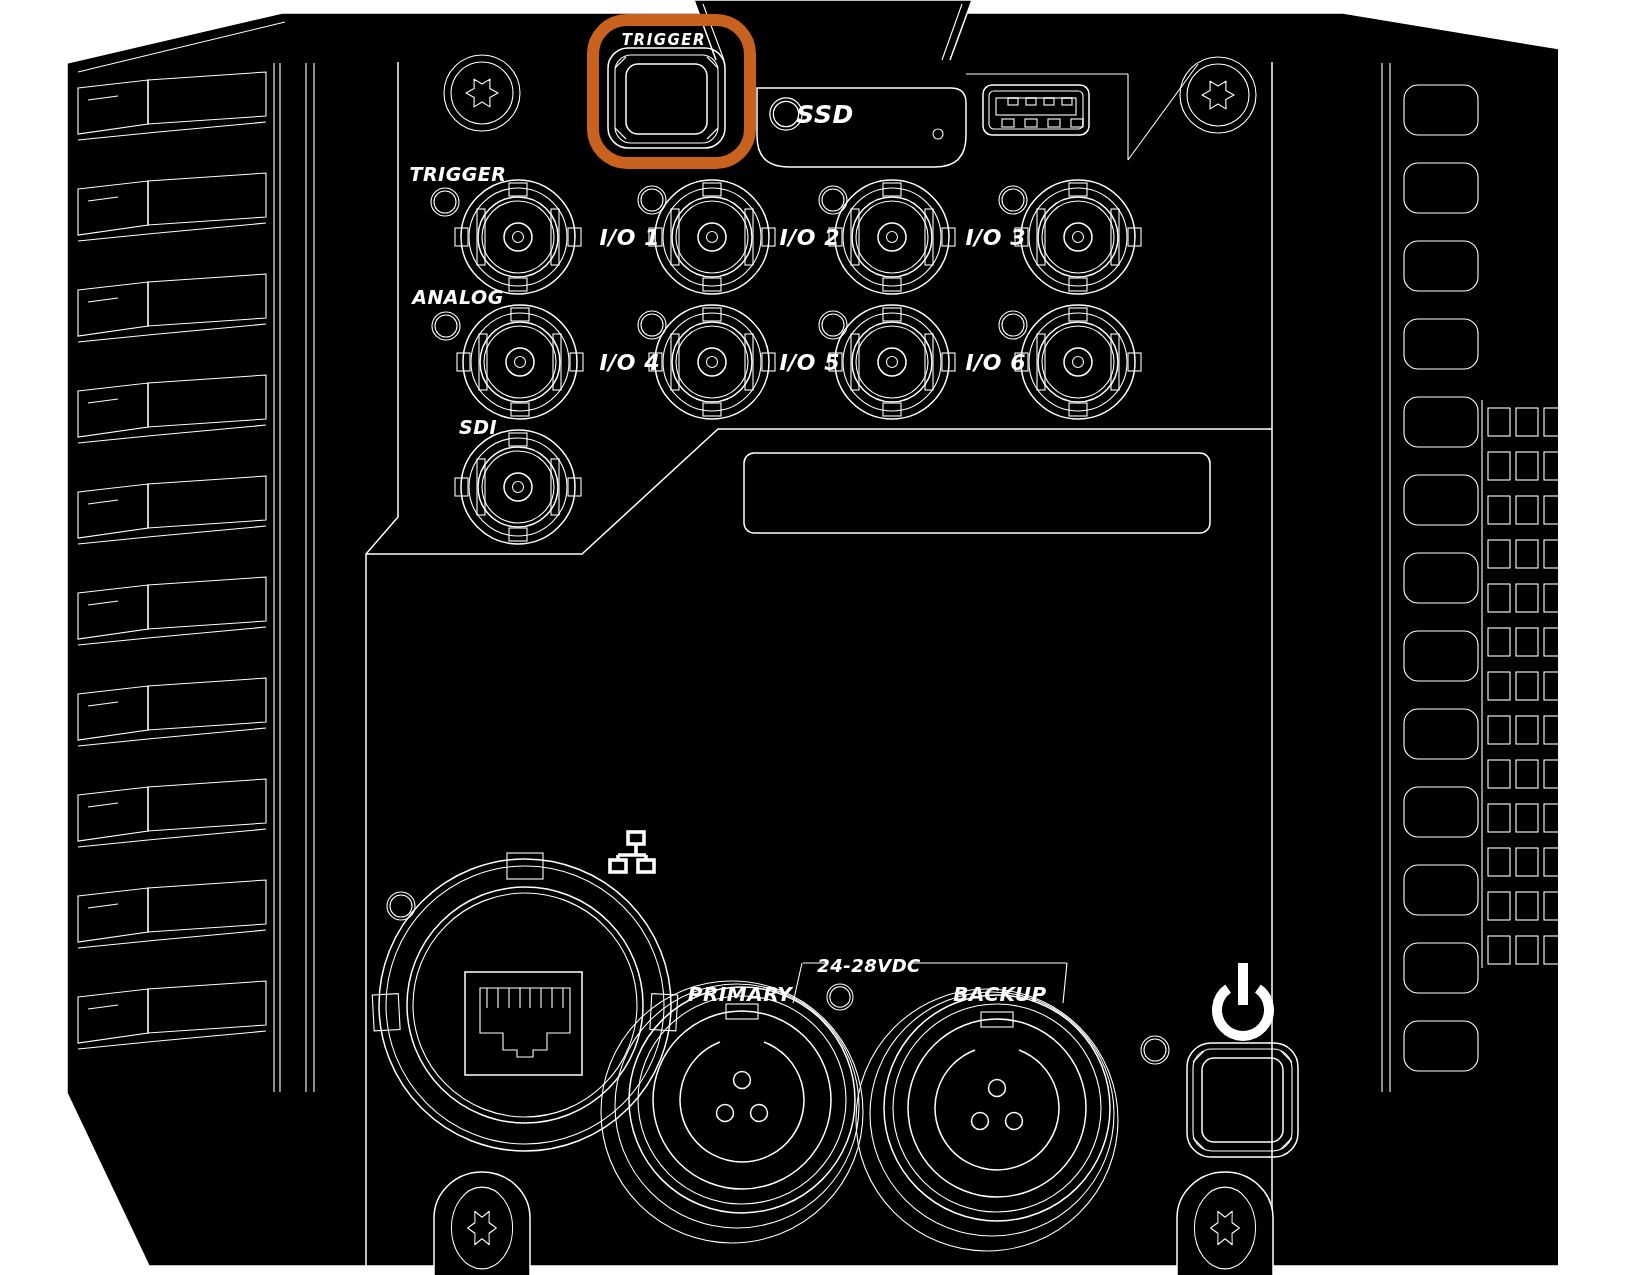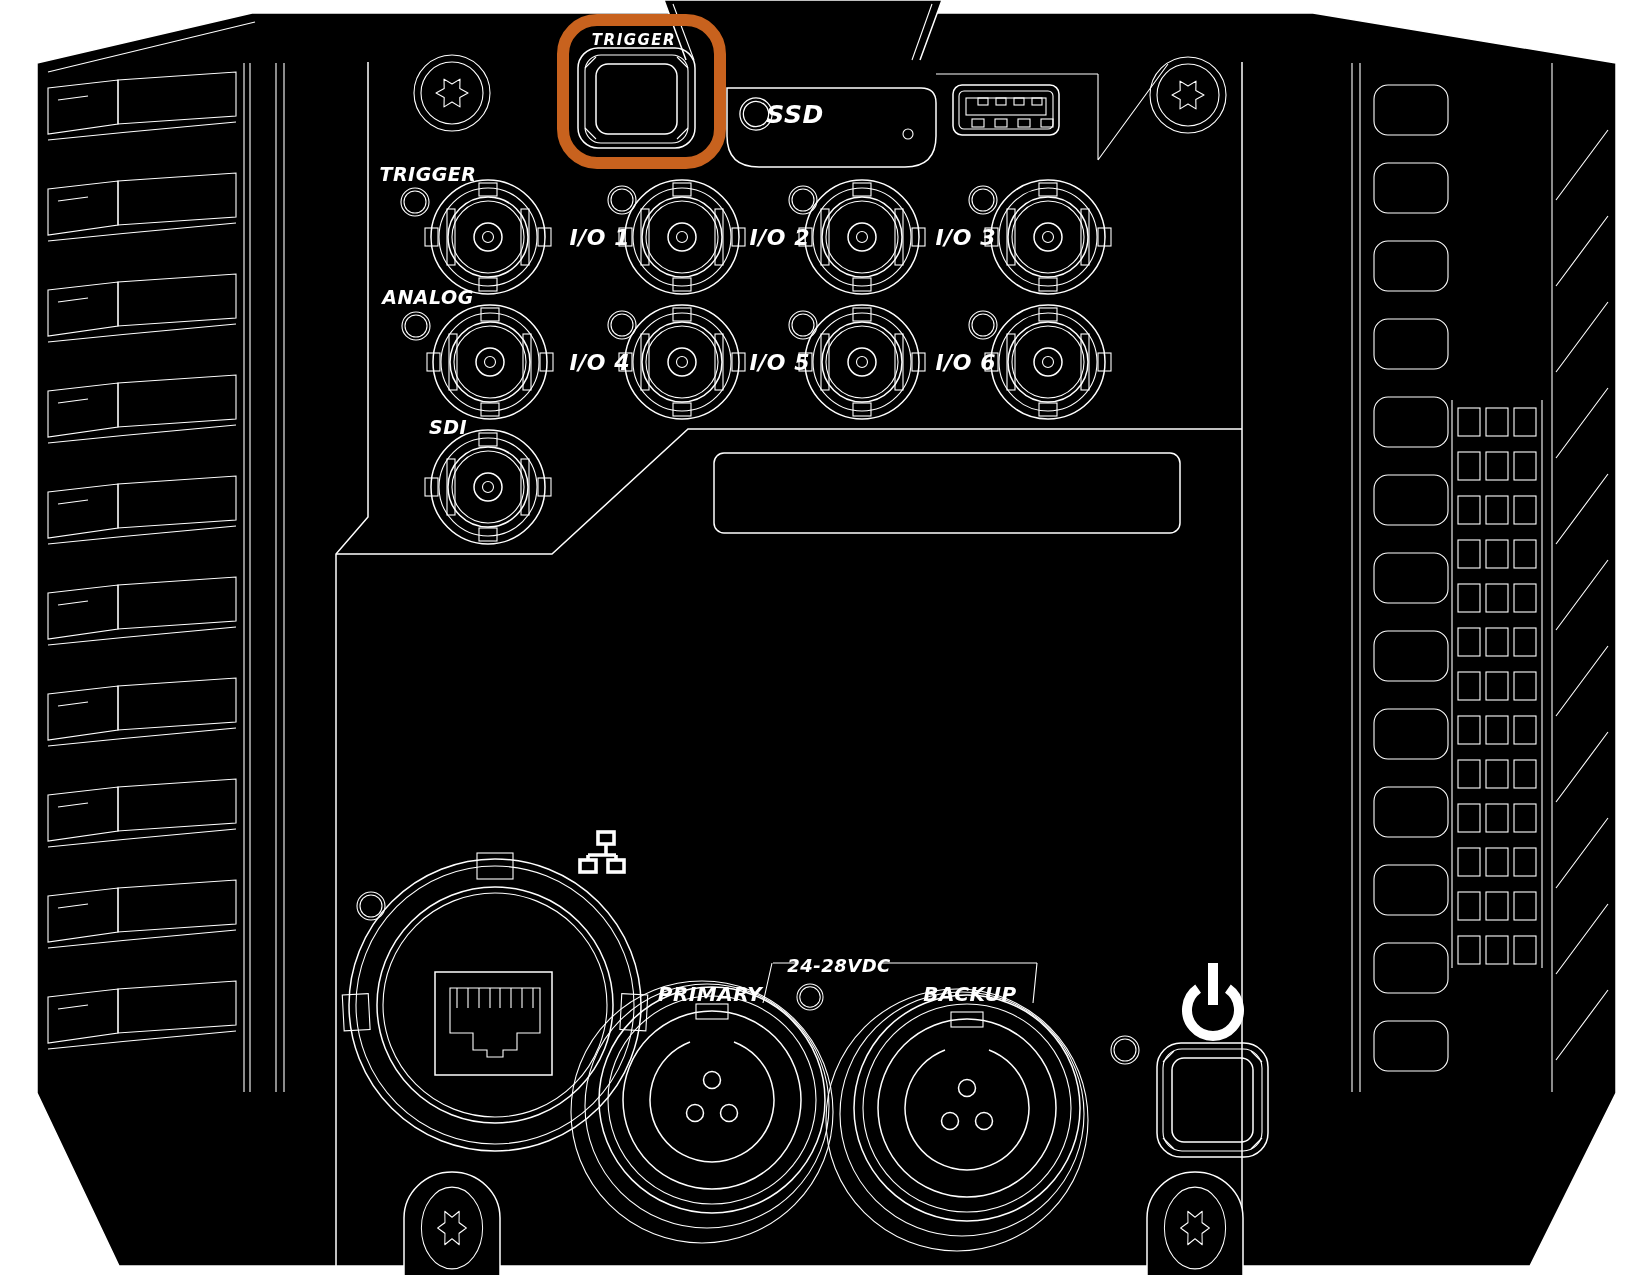--- a/index.html
+++ b/index.html
@@ -1,19 +1,19 @@
 <!DOCTYPE html>
 <html style="--background: #ffffff; --body: #000000; --line: #ffffff; --highlight: #c8621e;"><head>
 <meta charset="utf-8">
 <style>
   :root{
     --background:#ffffff; --body:#000000; --line:#ffffff; --highlight:#c8621e;
   }
   html,body{margin:0;padding:0;background:var(--background);}
-  .stage{width:1650px;height:1275px;position:relative;background:var(--background);overflow:hidden;}
+  .stage{width:1528px;height:1275px;position:relative;background:var(--background);overflow:hidden;margin-left:30px;}
   svg{display:block;}
   .ln{stroke:var(--line);fill:none;stroke-width:1.5;}
   .ln-thin{stroke:var(--line);fill:none;stroke-width:1.1;}
   .fillb{fill:var(--body);}
   .fillw{fill:var(--line);}
   .thick{stroke:var(--line);fill:none;stroke-width:3.6;}
   .hl{stroke:var(--highlight);fill:none;stroke-width:12;}
   text{fill:var(--line);font-family:"DejaVu Sans",sans-serif;font-weight:bold;font-style:italic;letter-spacing:.5px;}
   .t-sm{font-size:15px;letter-spacing:1.5px;}
   .t-side{font-size:19px;}

